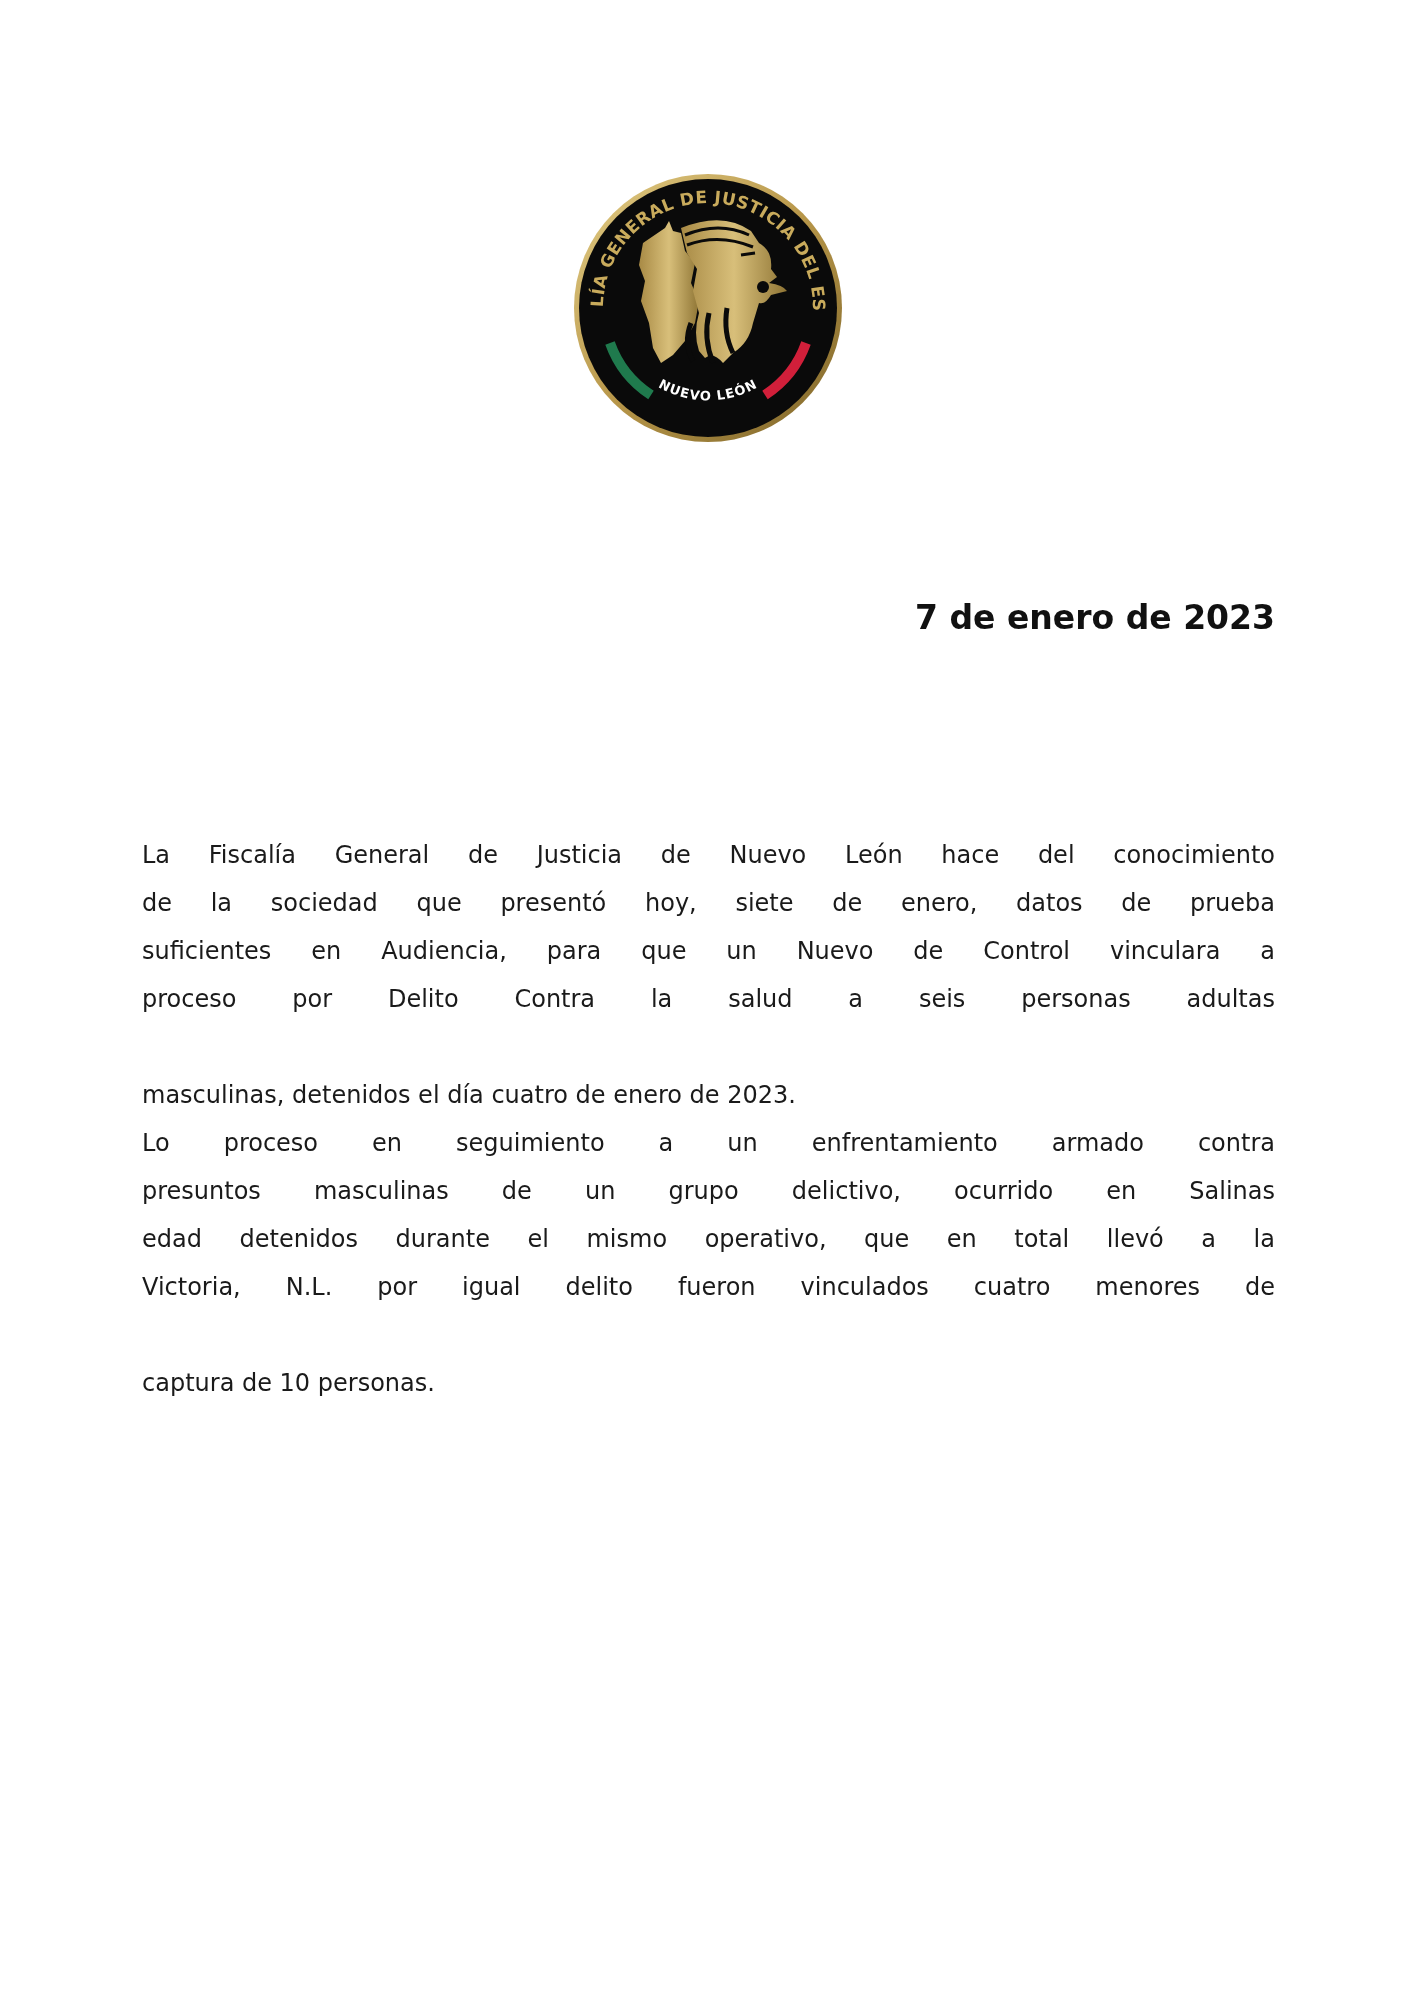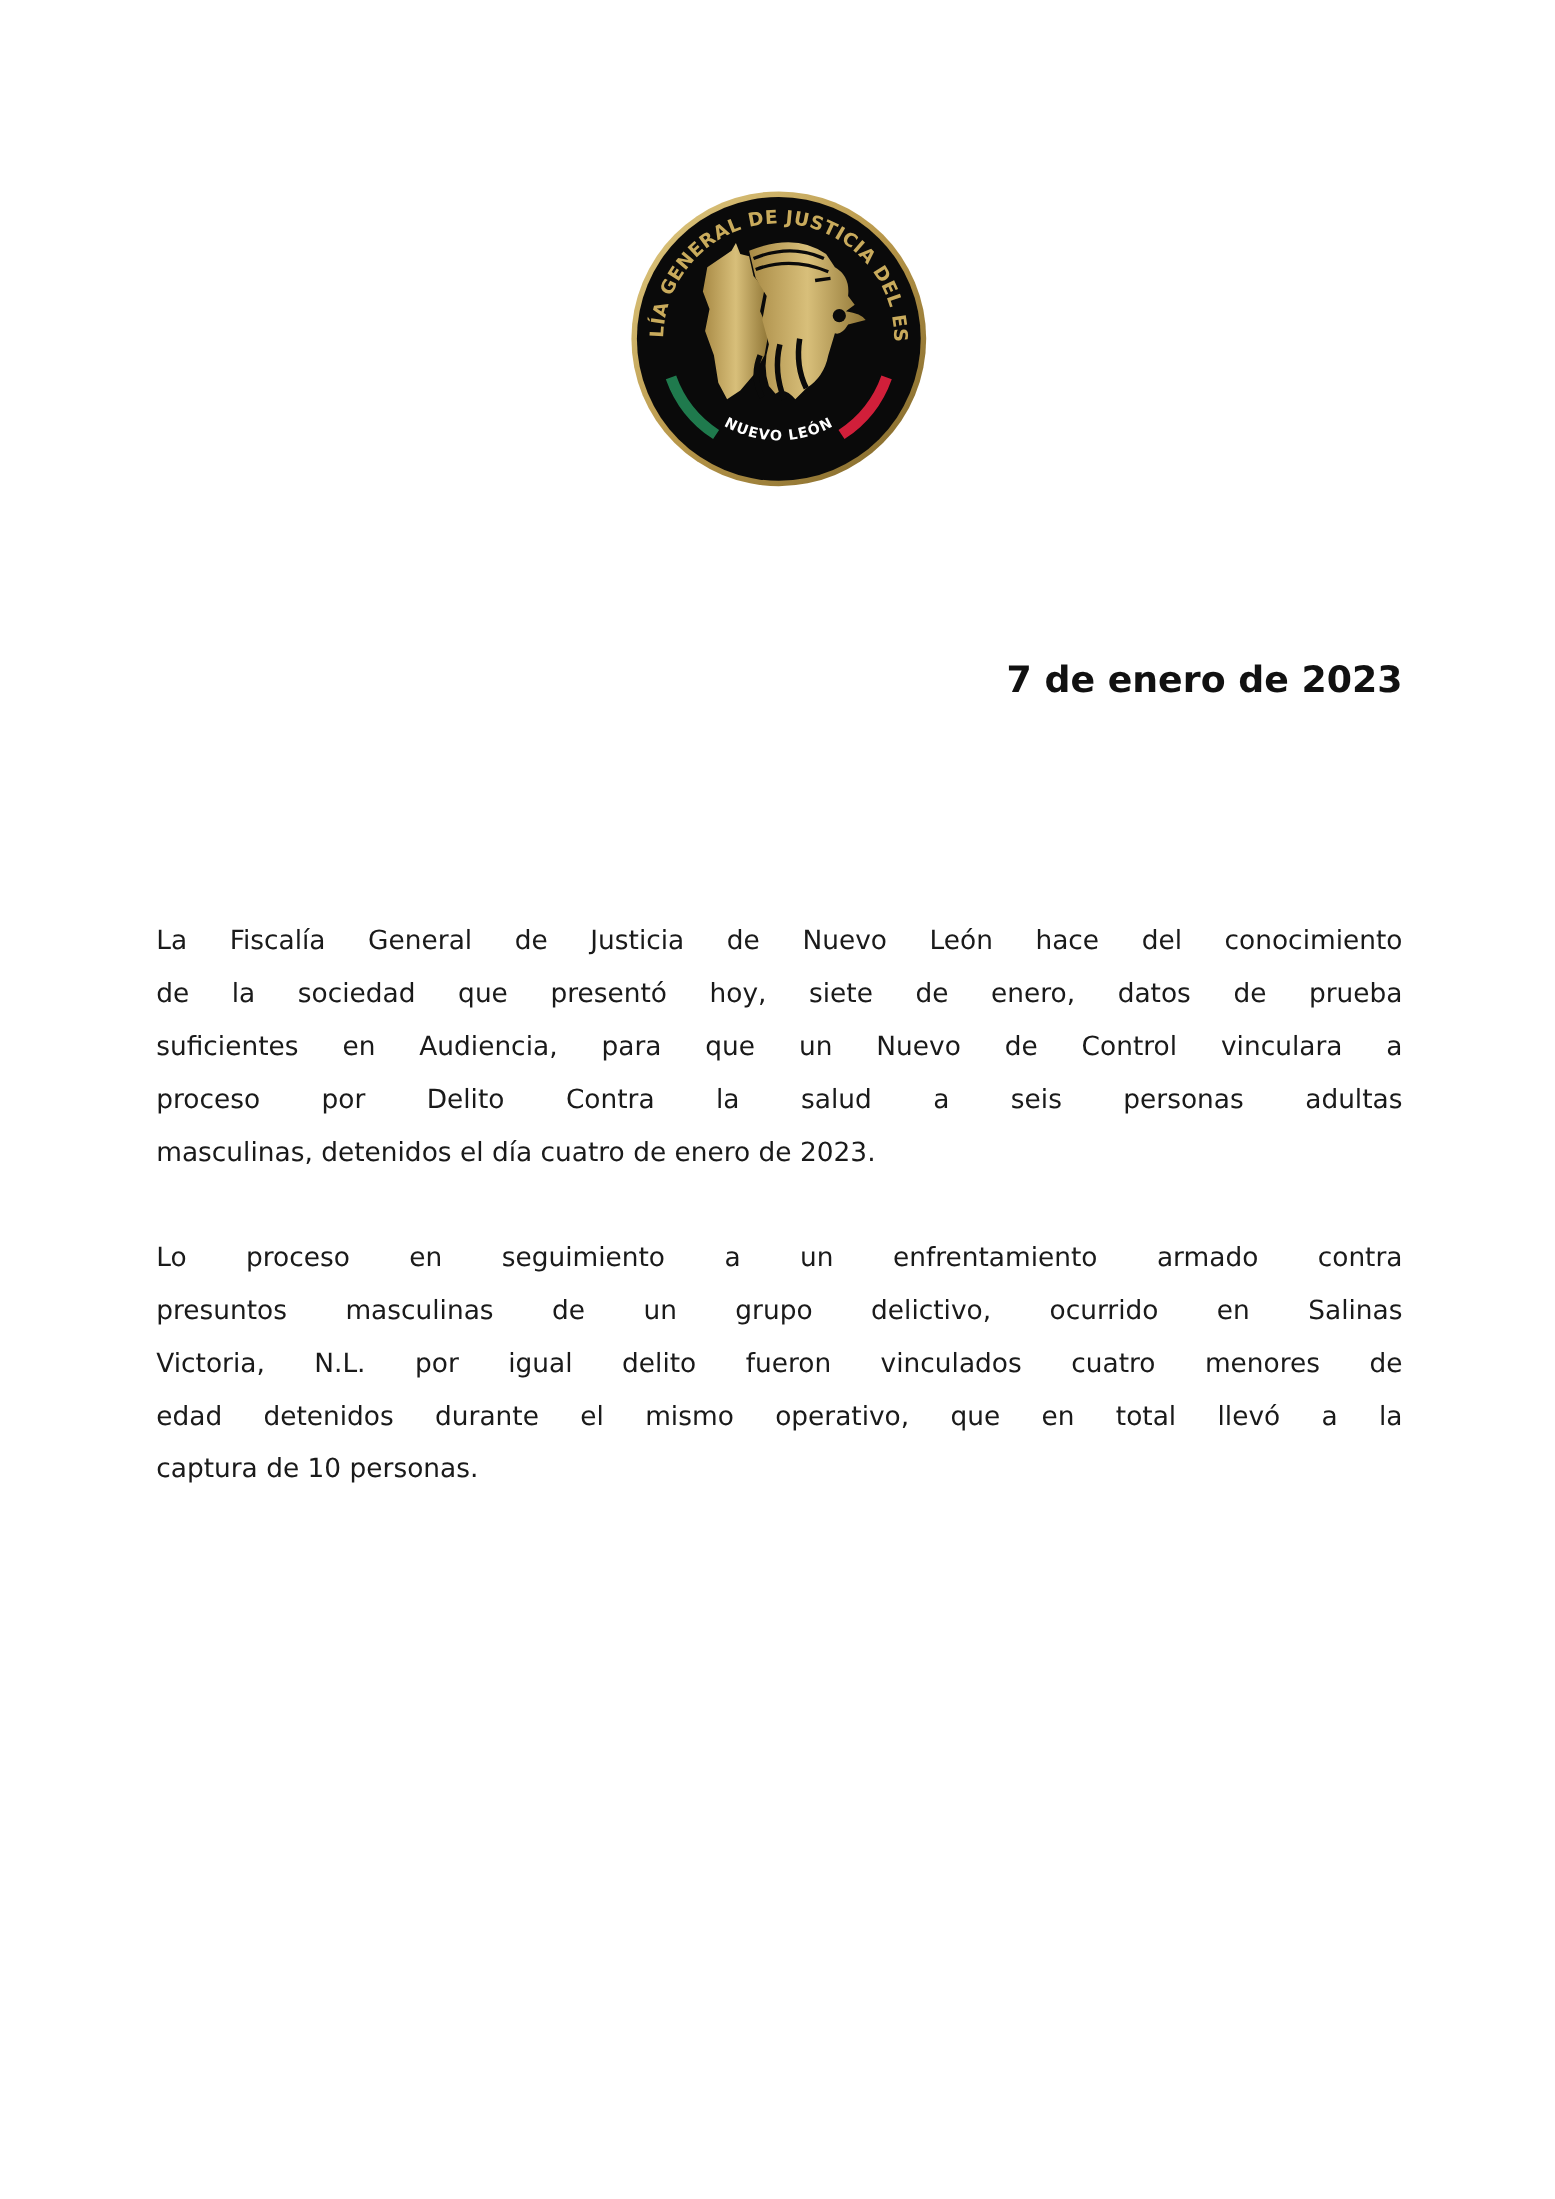--- a/index.html
+++ b/index.html
@@ -69,20 +69,21 @@
     display: block;
     text-align: justify;
     text-align-last: justify;
     white-space: nowrap;
     overflow: visible;
     height: 48px;
   }
   .line.last {
     text-align: right;
     text-align-last: left;
+    margin-top: 48px;
   }
 </style>
 </head>
 <body>
 
 <div class="page">
 
   <div class="logo">
     <svg viewBox="0 0 270 270" xmlns="http://www.w3.org/2000/svg">
       <defs>
@@ -137,18 +138,18 @@
     <span class="line">La Fiscalía General de Justicia de Nuevo León hace del conocimiento</span>
     <span class="line">de la sociedad que presentó hoy, siete de enero, datos de prueba</span>
     <span class="line">suficientes en Audiencia, para que un Nuevo de Control vinculara a</span>
     <span class="line">proceso por Delito Contra la salud a seis personas adultas</span>
     <span class="line last">masculinas, detenidos el día cuatro de enero de 2023.</span>
   </div>
 
   <div class="body-text para2">
     <span class="line">Lo proceso en seguimiento a un enfrentamiento armado contra</span>
     <span class="line">presuntos masculinas de un grupo delictivo, ocurrido en Salinas</span>
+    <span class="line">edad detenidos durante el mismo operativo, que en total llevó a la</span>
     <span class="line">Victoria, N.L. por igual delito fueron vinculados cuatro menores de</span>
-    <span class="line">edad detenidos durante el mismo operativo, que en total llevó a la</span>
     <span class="line last">captura de 10 personas.</span>
   </div>
 
 </div>
 
 </body></html>

